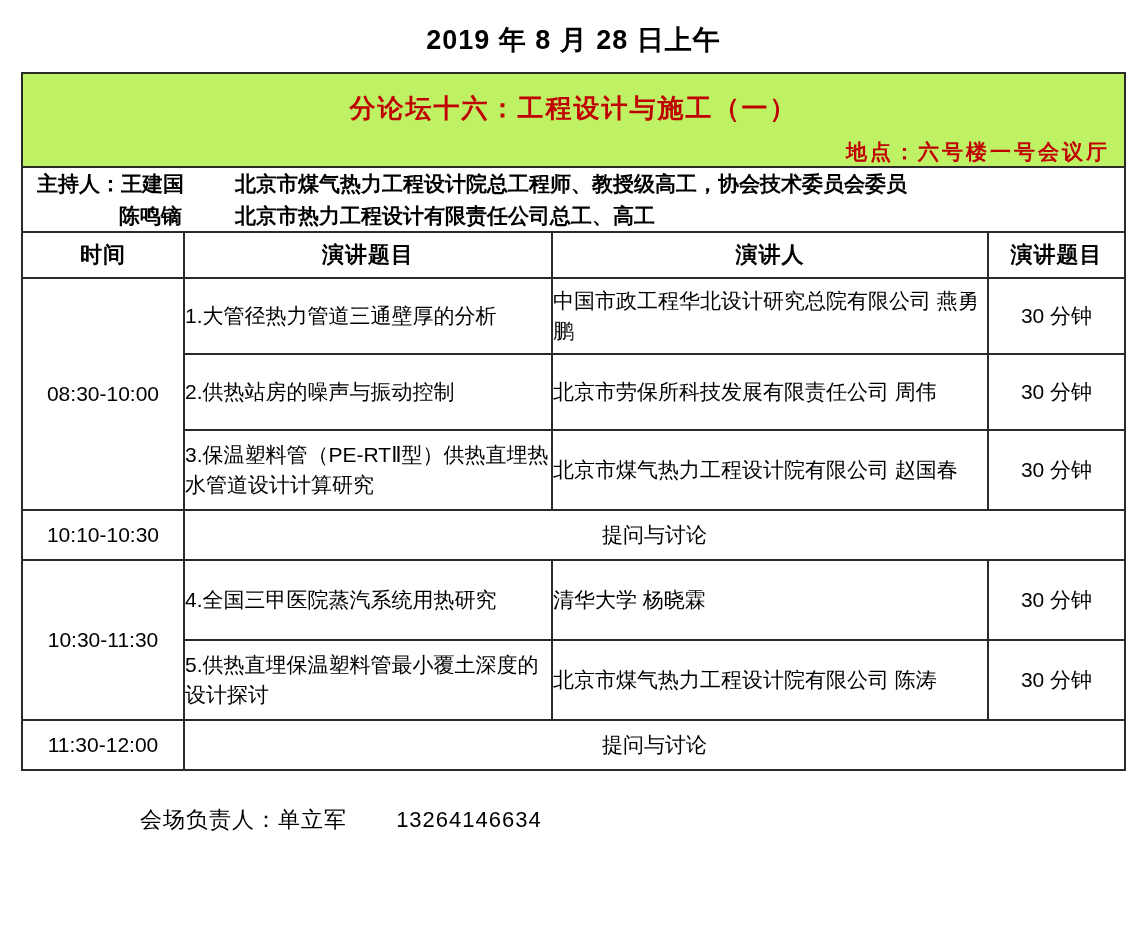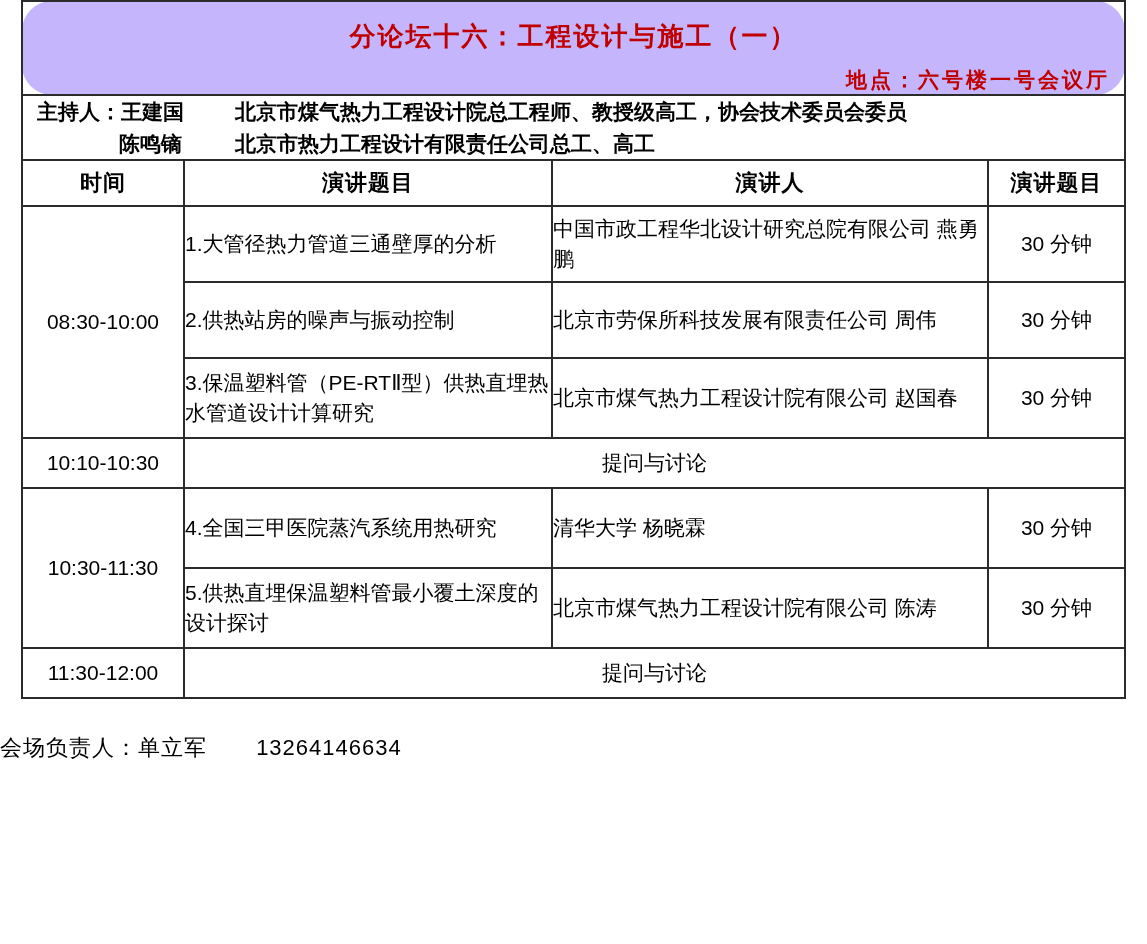--- a/index.html
+++ b/index.html
@@ -33,24 +33,23 @@
     table-layout: fixed;
     width: 1103px;
     margin: 0 auto;
   }
   table.agenda td {
     border: 2px solid #2b2b2b;
     padding: 0;
     vertical-align: middle;
   }
   .forum-header {
-    background: #c4b5fd;
+    background: #bef264;
     height: 92px;
     position: relative;
-    border-radius: 30px;
   }
   .forum-title {
     color: #c00000;
     font-size: 26px;
     font-weight: bold;
     text-align: center;
     padding-top: 16px;
     letter-spacing: 2px;
   }
   .forum-place {
@@ -112,31 +111,33 @@
     font-size: 21px;
   }
   .discuss-cell {
     text-align: center;
     font-size: 21px;
     height: 48px;
   }
   .footer {
     margin-top: 34px;
     font-size: 22px;
+    padding-left: 140px;
     letter-spacing: 1px;
   }
   .footer .phone {
     margin-left: 42px;
   }
 </style>
 </head>
 <body>
 
 <div class="page">
 
+  <div class="doc-title">2019 年 8 月 28 日上午</div>
 
   <table class="agenda">
     <colgroup>
       <col style="width:162px">
       <col style="width:368px">
       <col style="width:436px">
       <col style="width:137px">
     </colgroup>
     <tbody>
       <tr>

